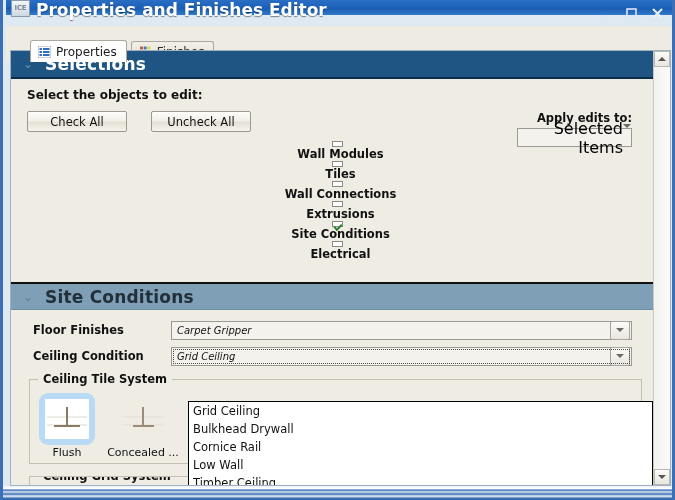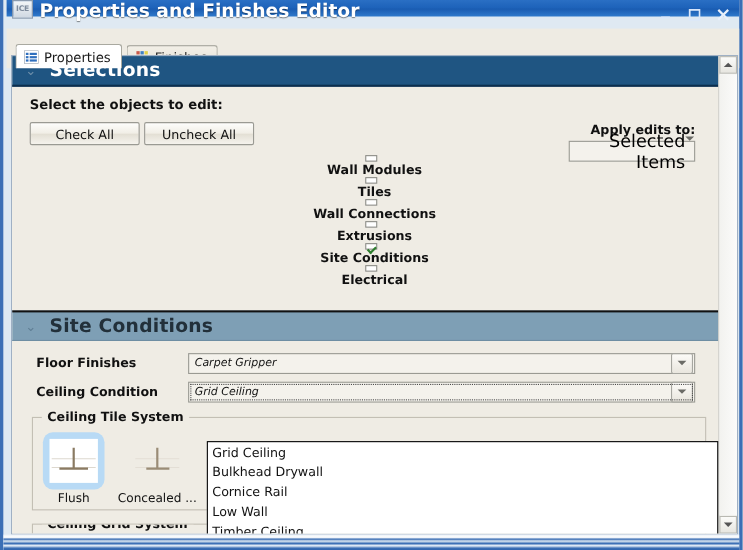--- a/index.html
+++ b/index.html
@@ -42,21 +42,21 @@
   }
   .win-btn{
     width:24px;height:22px;display:flex;align-items:center;justify-content:center;
     color:#e8f0fb;font-size:13px;font-family:"DejaVu Sans",sans-serif;
   }
   .win-btn svg{display:block;}
   
   .tabstrip{
     position:absolute;left:3px;top:26px;width:669px;height:36px;
     background:#eeebe3;
-    display:flex;align-items:flex-end;padding-left:8px;
+    display:flex;align-items:flex-end;padding-left:24px;
     box-sizing:border-box;
   }
   .tab{
     height:21px;display:flex;align-items:center;gap:5px;
     padding:0 9px 0 7px;
     border:1px solid #a9a9a0;border-bottom:none;
     border-radius:3px 3px 0 0;
     font-size:12px;color:#1a1a1a;
     background:linear-gradient(180deg,#ffffff,#f3f1ea);
     position:relative;
@@ -245,21 +245,21 @@
     <div class="scrollpane">
 
       <div class="sec-head sec-dark">
         <span class="chev">⌄</span>
         <span class="sec-title">Selections</span>
       </div>
 
       <div class="panel-body" style="height:203px;">
         <div style="padding:9px 0 0 16px;" class="lbl-bold">Select the objects to edit:</div>
 
-        <div style="padding:9px 0 0 16px;display:flex;gap:4px;">
+        <div style="padding:9px 0 0 16px;display:flex;gap:24px;">
           <div class="btn">Check All</div>
           <div class="btn">Uncheck All</div>
         </div>
 
         <div style="margin-top:9px;">
           <div class="cb-row">
             <span class="cb"></span>
             <span class="cb-label">Wall Modules</span>
           </div>
           <div class="cb-row">

